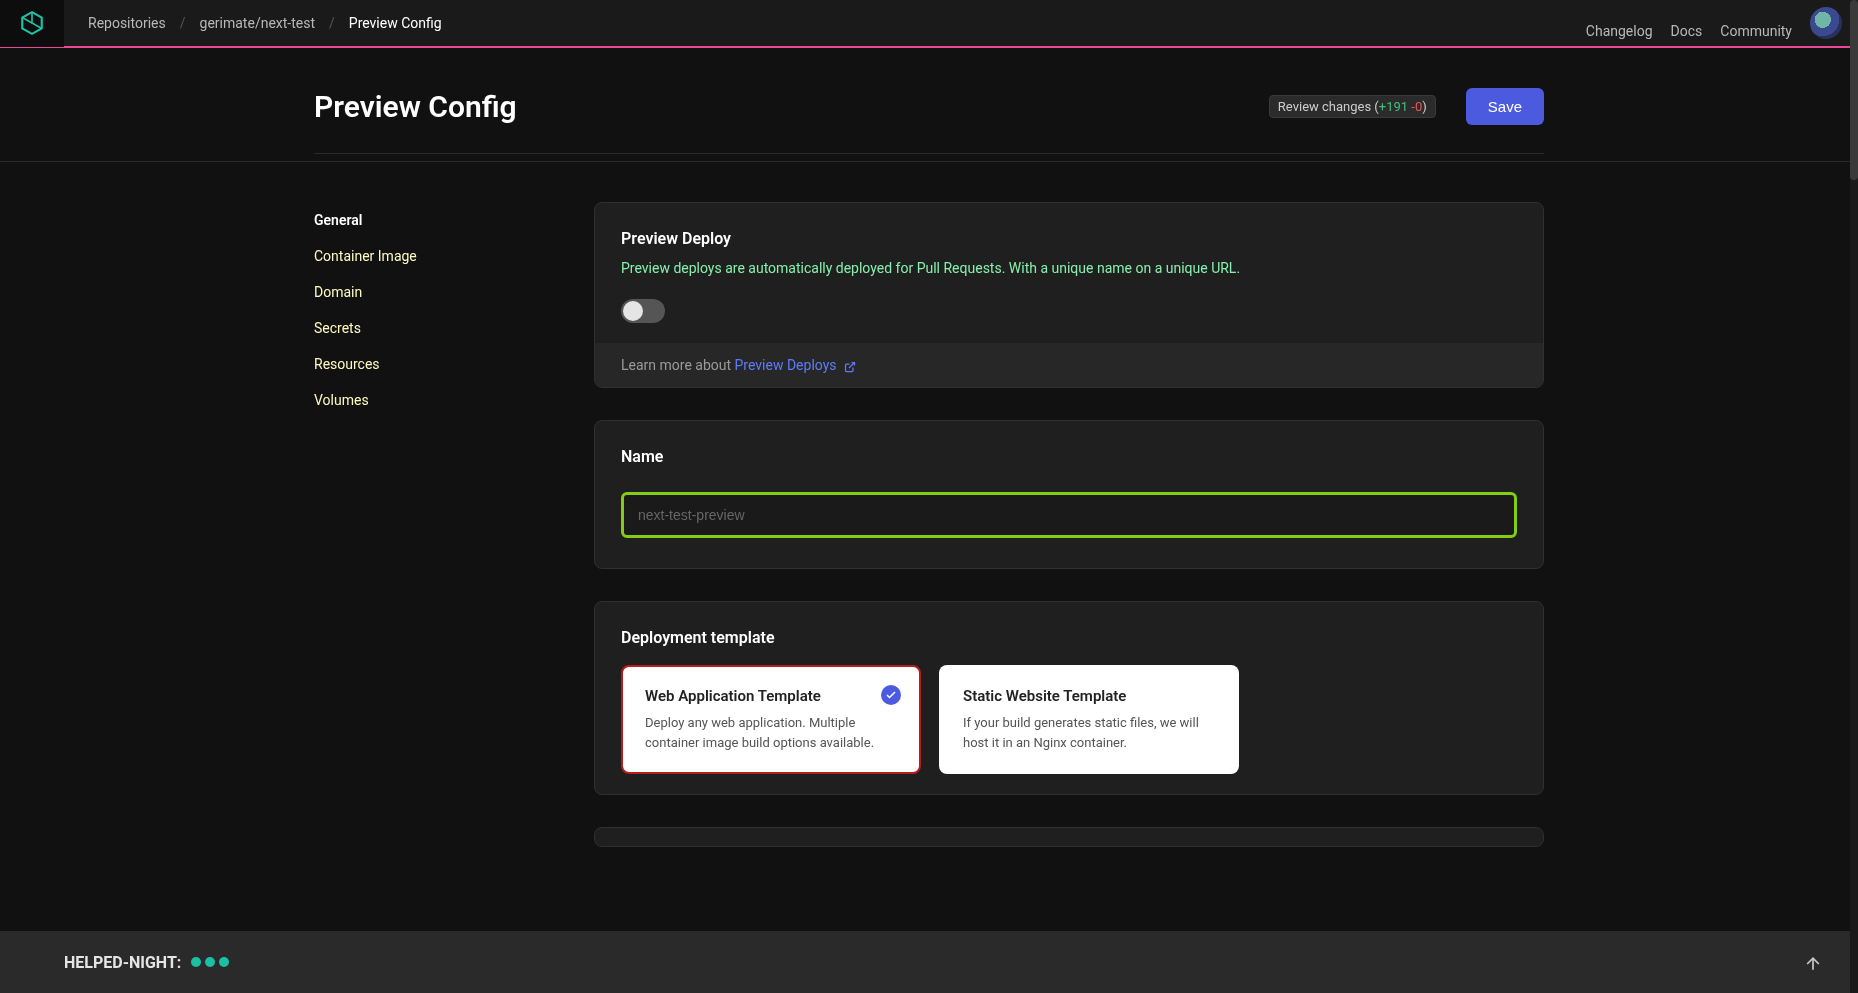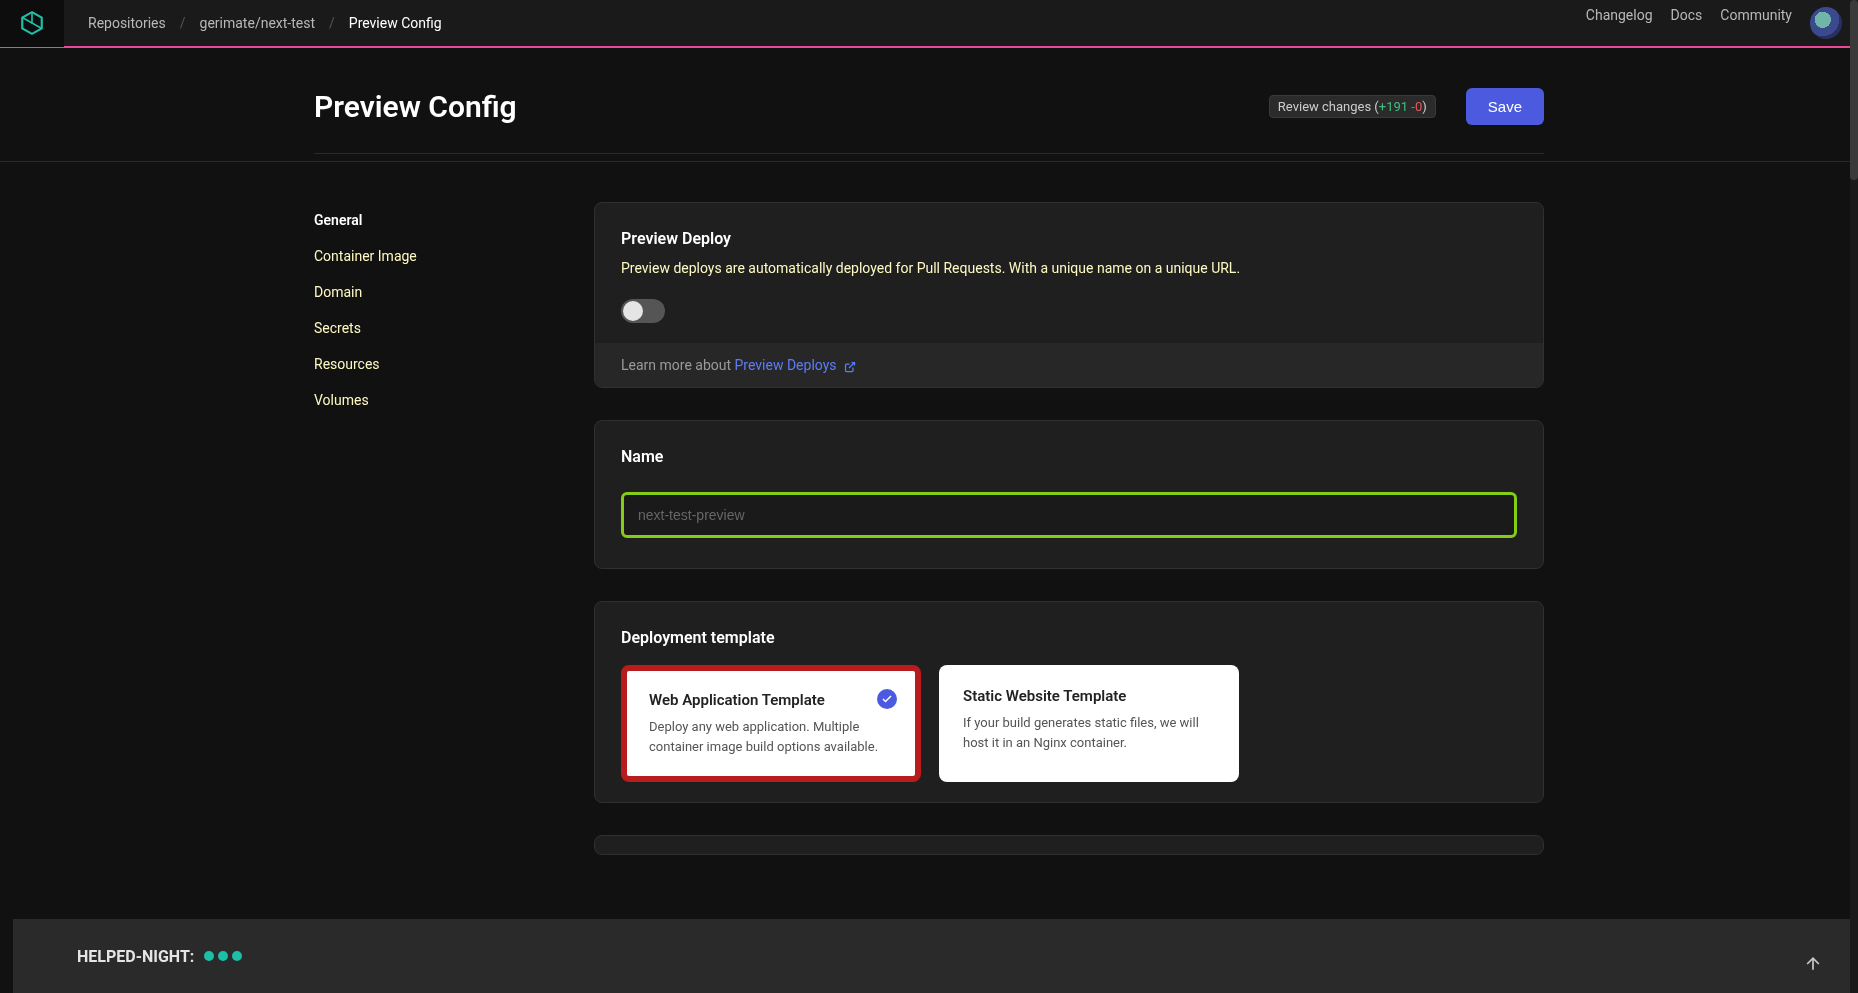--- a/index.html
+++ b/index.html
@@ -35,21 +35,21 @@
     gap: 14px;
     margin-left: 24px;
     font-size: 14px;
   }
   .breadcrumbs a { color: #b8b8b8; text-decoration: none; }
   .breadcrumbs .sep { color: #555; }
   .breadcrumbs .current { color: #fff; }
   .nav-right {
     margin-left: auto;
     display: flex;
-    align-items: flex-start;
+    align-items: flex-end;
     gap: 18px;
     font-size: 14px;
   }
   .nav-right a { color: #b8b8b8; text-decoration: none; }
   .avatar {
     width: 32px; height: 32px; border-radius: 50%;
     background: radial-gradient(circle at 40% 40%, #6fb5a8 0 30%, #3b4a8f 30% 60%, #293060 60% 100%);
   }
   
   .page-header {
@@ -117,21 +117,21 @@
     gap: 32px;
   }
   .card {
     background: #1f1f1f;
     border: 1px solid #303030;
     border-radius: 8px;
     overflow: hidden;
   }
   .card-body { padding: 26px 26px 20px 26px; }
   .card-title { font-size: 16px; font-weight: 600; color: #fff; margin-bottom: 10px; }
-  .card-desc { font-size: 14px; color: #fef9c3; line-height: 1.5; }
+  .card-desc { font-size: 14px; color: #86efac; line-height: 1.5; }
   .card-footer {
     background: #272727;
     padding: 14px 26px;
     font-size: 14px;
     color: #9a9a9a;
   }
   .card-footer a { color: #5c7cfa; text-decoration: none; }
   .ext-icon { width: 12px; height: 12px; display: inline-block; vertical-align: middle; margin-left: 4px; }
   
   .toggle {
@@ -170,37 +170,37 @@
   .template-card {
     flex: 0 0 300px;
     background: #fff;
     color: #222;
     border-radius: 8px;
     padding: 20px 22px;
     position: relative;
     cursor: pointer;
     border: 2px solid transparent;
   }
-  .template-card.selected { border: 6px solid #b91c1c; }
+  .template-card.selected { border: 2px solid #b91c1c; }
   .template-card .t-title { font-size: 15px; font-weight: 600; margin-bottom: 8px; }
   .template-card .t-desc { font-size: 13px; color: #555; line-height: 1.5; }
   .check-badge {
     position: absolute;
     top: 18px; right: 18px;
     width: 20px; height: 20px;
     background: #4b5adf;
     border-radius: 50%;
     display: flex; align-items: center; justify-content: center;
   }
   .check-badge svg { width: 12px; height: 12px; }
   
   .footer-bar {
     position: fixed;
-    bottom: 0; left: 13px; right: 8px;
-    height: 74px;
+    bottom: 0; left: 0; right: 8px;
+    height: 62px;
     background: #2a2a2a;
     display: flex;
     align-items: center;
     padding: 0 32px 0 64px;
   }
   .footer-label { font-size: 16px; font-weight: 700; color: #e5e5e5; }
   .dots { display: inline-flex; gap: 4px; margin-left: 10px; }
   .dots span { width: 10px; height: 10px; border-radius: 50%; background: #1abfa5; display: inline-block; }
   .scroll-top {
     position: fixed;

